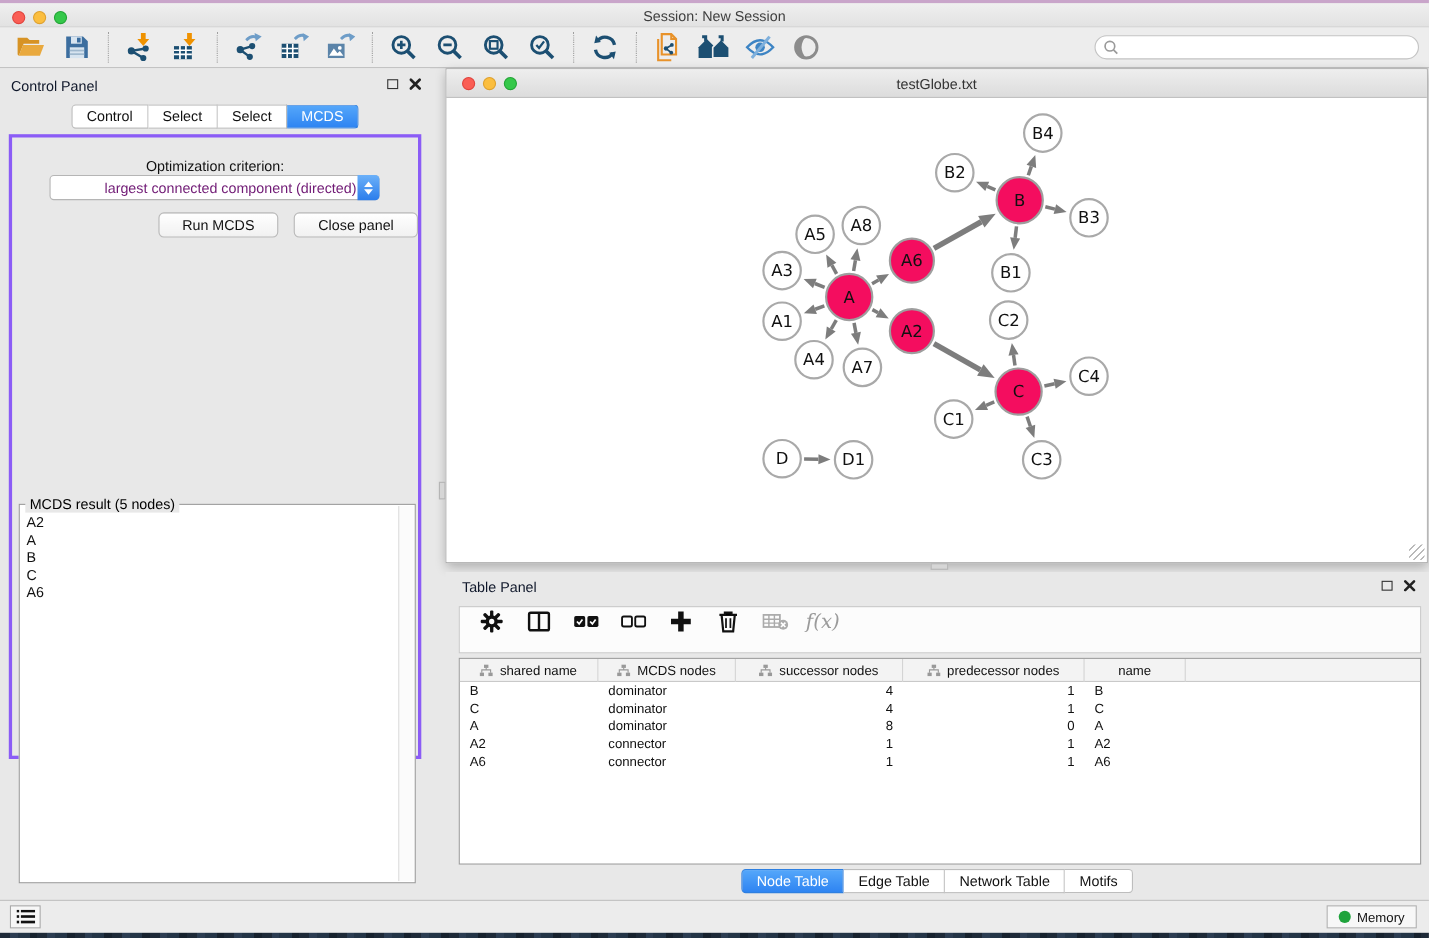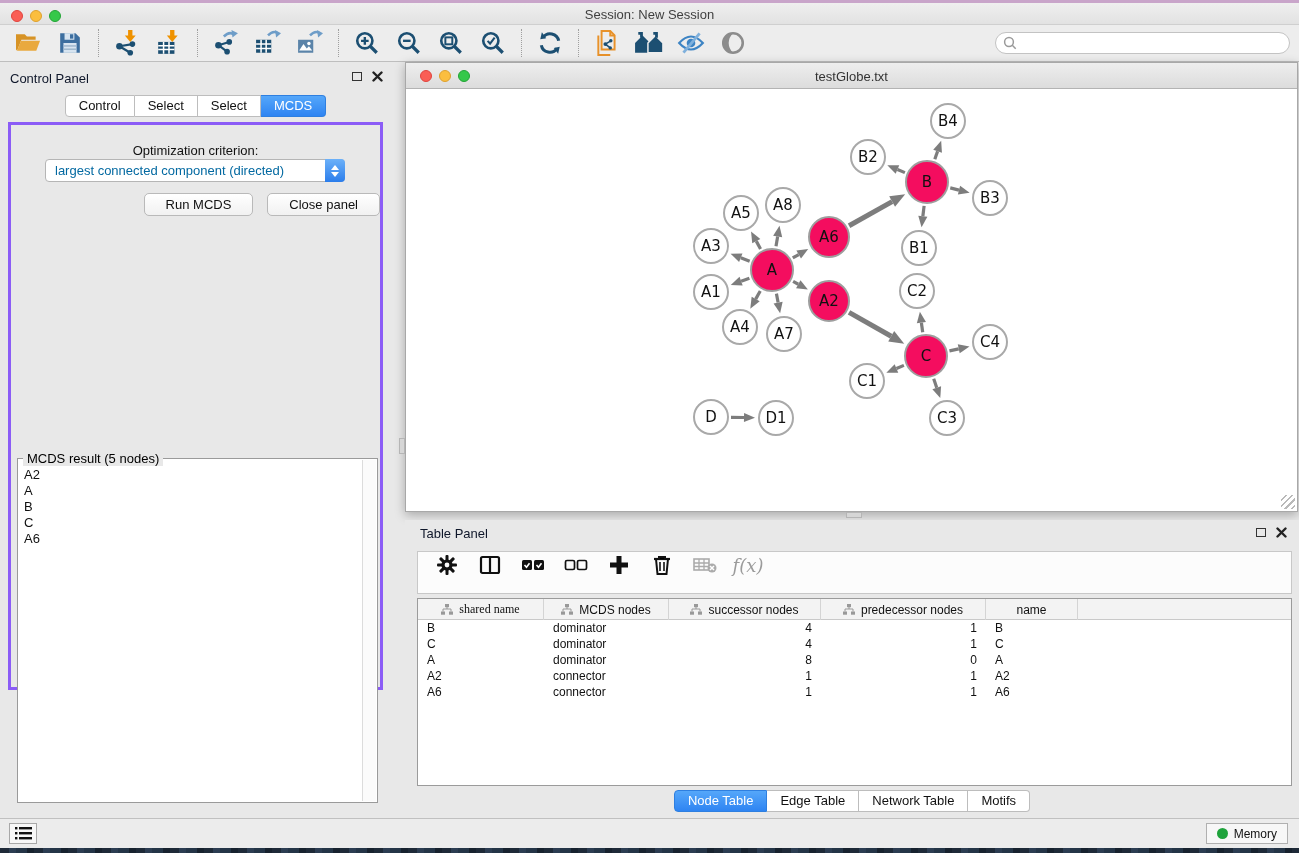--- a/index.html
+++ b/index.html
@@ -34,21 +34,21 @@
   .tab { height:22px; line-height:20px; padding:0 13px; font-size:13px; background:#FFF;
     border:1px solid #BDBDBD; border-left:none; color:#111; cursor:pointer; }
   .tab:first-child { border-left:1px solid #BDBDBD; border-radius:4px 0 0 4px; }
   .tab:last-child { border-radius:0 4px 4px 0; }
   .tab.active { background:linear-gradient(#55A7FA,#2E84F2); color:#FFF; border-color:#2E7FE0; }
   .cp-content { position:absolute; left:8px; top:60px; width:375px; height:568px;
     border:3px solid #8b5cf6; background:#E8E8E8; }
   .opt-label { position:absolute; left:0; width:100%; top:18px; text-align:center; font-size:13px; color:#111; }
   .combo { position:absolute; left:34px; top:34px; width:300px; height:23px; background:#FFF;
     border:1px solid #B5B5B5; border-radius:4px; display:flex; align-items:center; cursor:pointer; }
-  .combo .val { flex:1; font-size:13px; padding-left:9px; color:#0369a1; white-space:nowrap; }
+  .combo .val { flex:1; font-size:13px; padding-left:9px; color:#701a75; white-space:nowrap;margin-left:40px; }
   .stepper { width:20px; height:23px; margin-right:-1px; border-radius:0 4px 4px 0;
     background:linear-gradient(#6CB1F9,#2B7DEB); display:flex; flex-direction:column; align-items:center; justify-content:center; gap:2px; }
   .tri-up { width:0; height:0; border-left:4px solid transparent; border-right:4px solid transparent; border-bottom:5px solid #FFF; }
   .tri-dn { width:0; height:0; border-left:4px solid transparent; border-right:4px solid transparent; border-top:5px solid #FFF; }
   .btnrow { position:absolute; left:0; top:68px; width:100%; display:flex; justify-content:flex-end; gap:14px; }
   .pushbtn { height:23px; padding:0 21px; font-size:13px; color:#111; background:linear-gradient(#FFFFFF,#F1F1F1);
     border:1px solid #B9B9B9; border-radius:5px; cursor:pointer; font-family:inherit; }
   .fieldset { position:absolute; left:6px; top:333px; width:361px; height:345px; border:1px solid #9A9A9A; background:#FFF; }
   .fieldset .legend { position:absolute; left:5px; top:-8px; background:#E8E8E8; padding:0 4px; font-size:13px; color:#000000; }
   .result-list { position:absolute; left:1px; top:8px; bottom:1px; right:16px; overflow:hidden; }
@@ -537,21 +537,21 @@
           <rect x="1" y="4" width="15" height="11" fill="none" stroke="#ABABAB" stroke-width="1.6"></rect>
           <path d="M1 8h15M1 11.5h15M6 4v11M11 4v11" stroke="#ABABAB" stroke-width="1.3"></path>
           <circle cx="19" cy="13" r="4.5" fill="#ABABAB"></circle>
           <path d="M17 11l4 4M21 11l-4 4" stroke="#FFF" stroke-width="1.5"></path>
         </svg>
     </span>
     <span class="tt-ic fx">f(x)</span>
   </div>
   <div class="tablebox">
     <div class="thead">
-        <div class="th" style="width: 126px; font-family: Liberation Serif, serif;">
+        <div class="th" style="width: 126px;">
           <span class="tree-ic">
             <svg width="12" height="11" viewBox="0 0 12 11">
               <g fill="#999">
                 <rect x="4" y="0" width="4" height="3.2"></rect>
                 <rect x="0" y="7.5" width="4" height="3.2"></rect>
                 <rect x="8" y="7.5" width="4" height="3.2"></rect>
               </g>
               <path d="M6 3v2M2 7.5V5h8v2.5" stroke="#999" fill="none"></path>
             </svg>
           </span>

